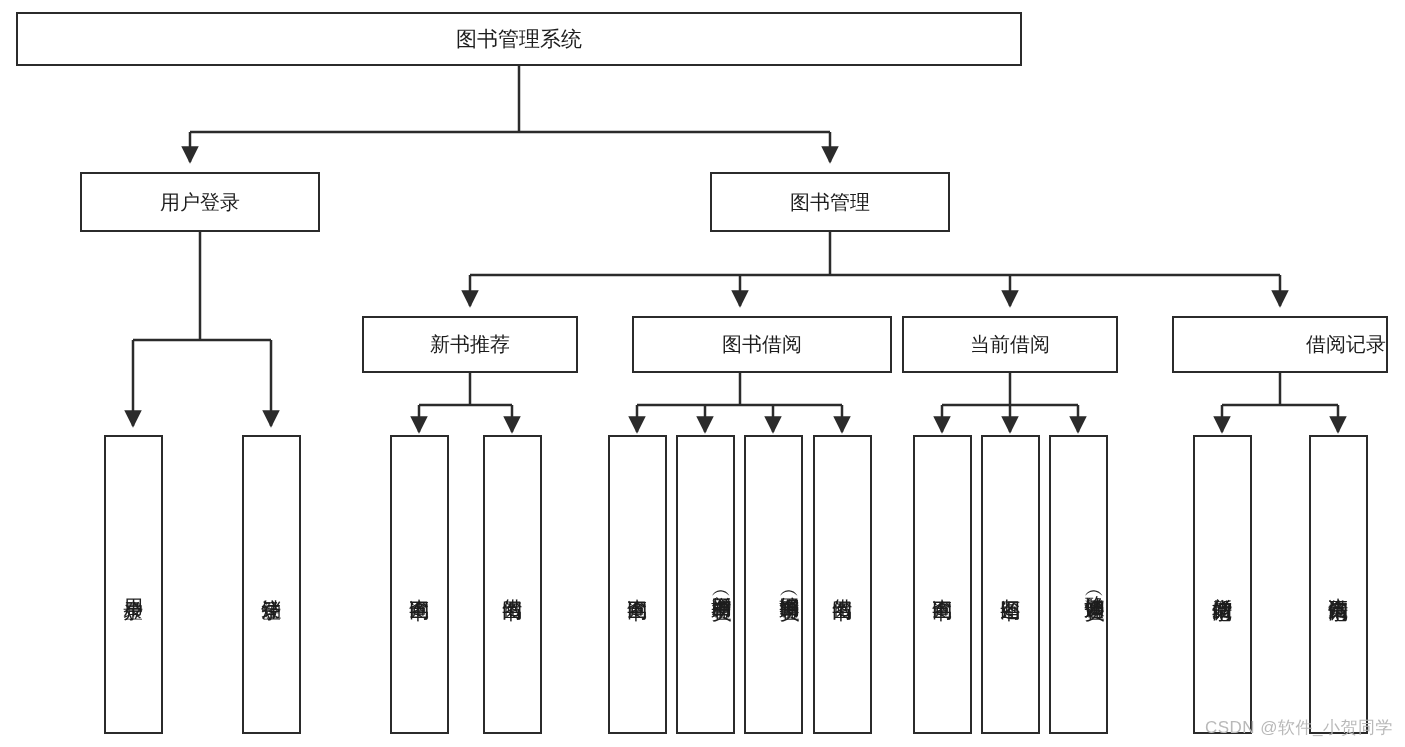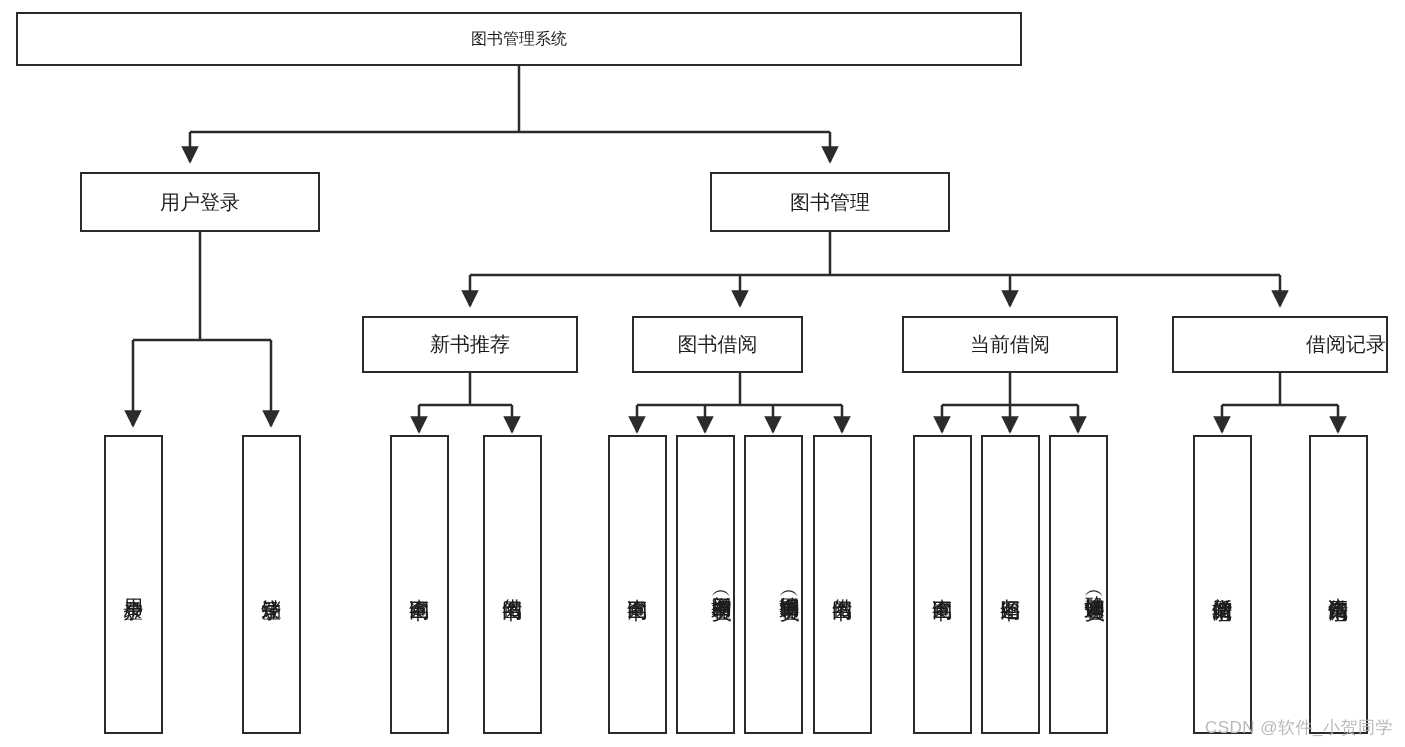--- a/index.html
+++ b/index.html
@@ -29,21 +29,21 @@
     border: 2px solid #2b2b2b;
     background: #ffffff;
     color: #1d1d1d;
     display: flex;
     align-items: center;
     justify-content: center;
     text-align: center;
     line-height: 1.12;
   }
   .node-root {
-    font-size: 16px;
+    font-size: 21px;
   }
   .node-l2 {
     font-size: 20px;
   }
   .node-l3 {
     font-size: 20px;
   }
   .node-leaf {
     font-size: 20px;
     writing-mode: vertical-rl;
@@ -130,21 +130,21 @@
   <div class="node node-l2" style="left:80px; top:172px; width:240px; height:60px;">
     <span>用户登录</span>
   </div>
   <div class="node node-l2" style="left:710px; top:172px; width:240px; height:60px;">
     <span>图书管理</span>
   </div>
 
   <div class="node node-l3" style="left:362px; top:316px; width:216px; height:57px;">
     <span>新书推荐</span>
   </div>
-  <div class="node node-l3" style="left:632px; top:316px; width:171px; height:57px;">
+  <div class="node node-l3" style="left:632px; top:316px; width:260px; height:57px;">
     <span>图书借阅</span>
   </div>
   <div class="node node-l3" style="left:902px; top:316px; width:216px; height:57px;">
     <span>当前借阅</span>
   </div>
   <div class="node node-l3" style="left:1172px; top:316px; width:216px; height:57px;justify-content:flex-end;">
     <span>借阅记录</span>
   </div>
 
   <div class="node node-leaf center-v" style="left:104px; top:435px; width:59px; height:299px;">

